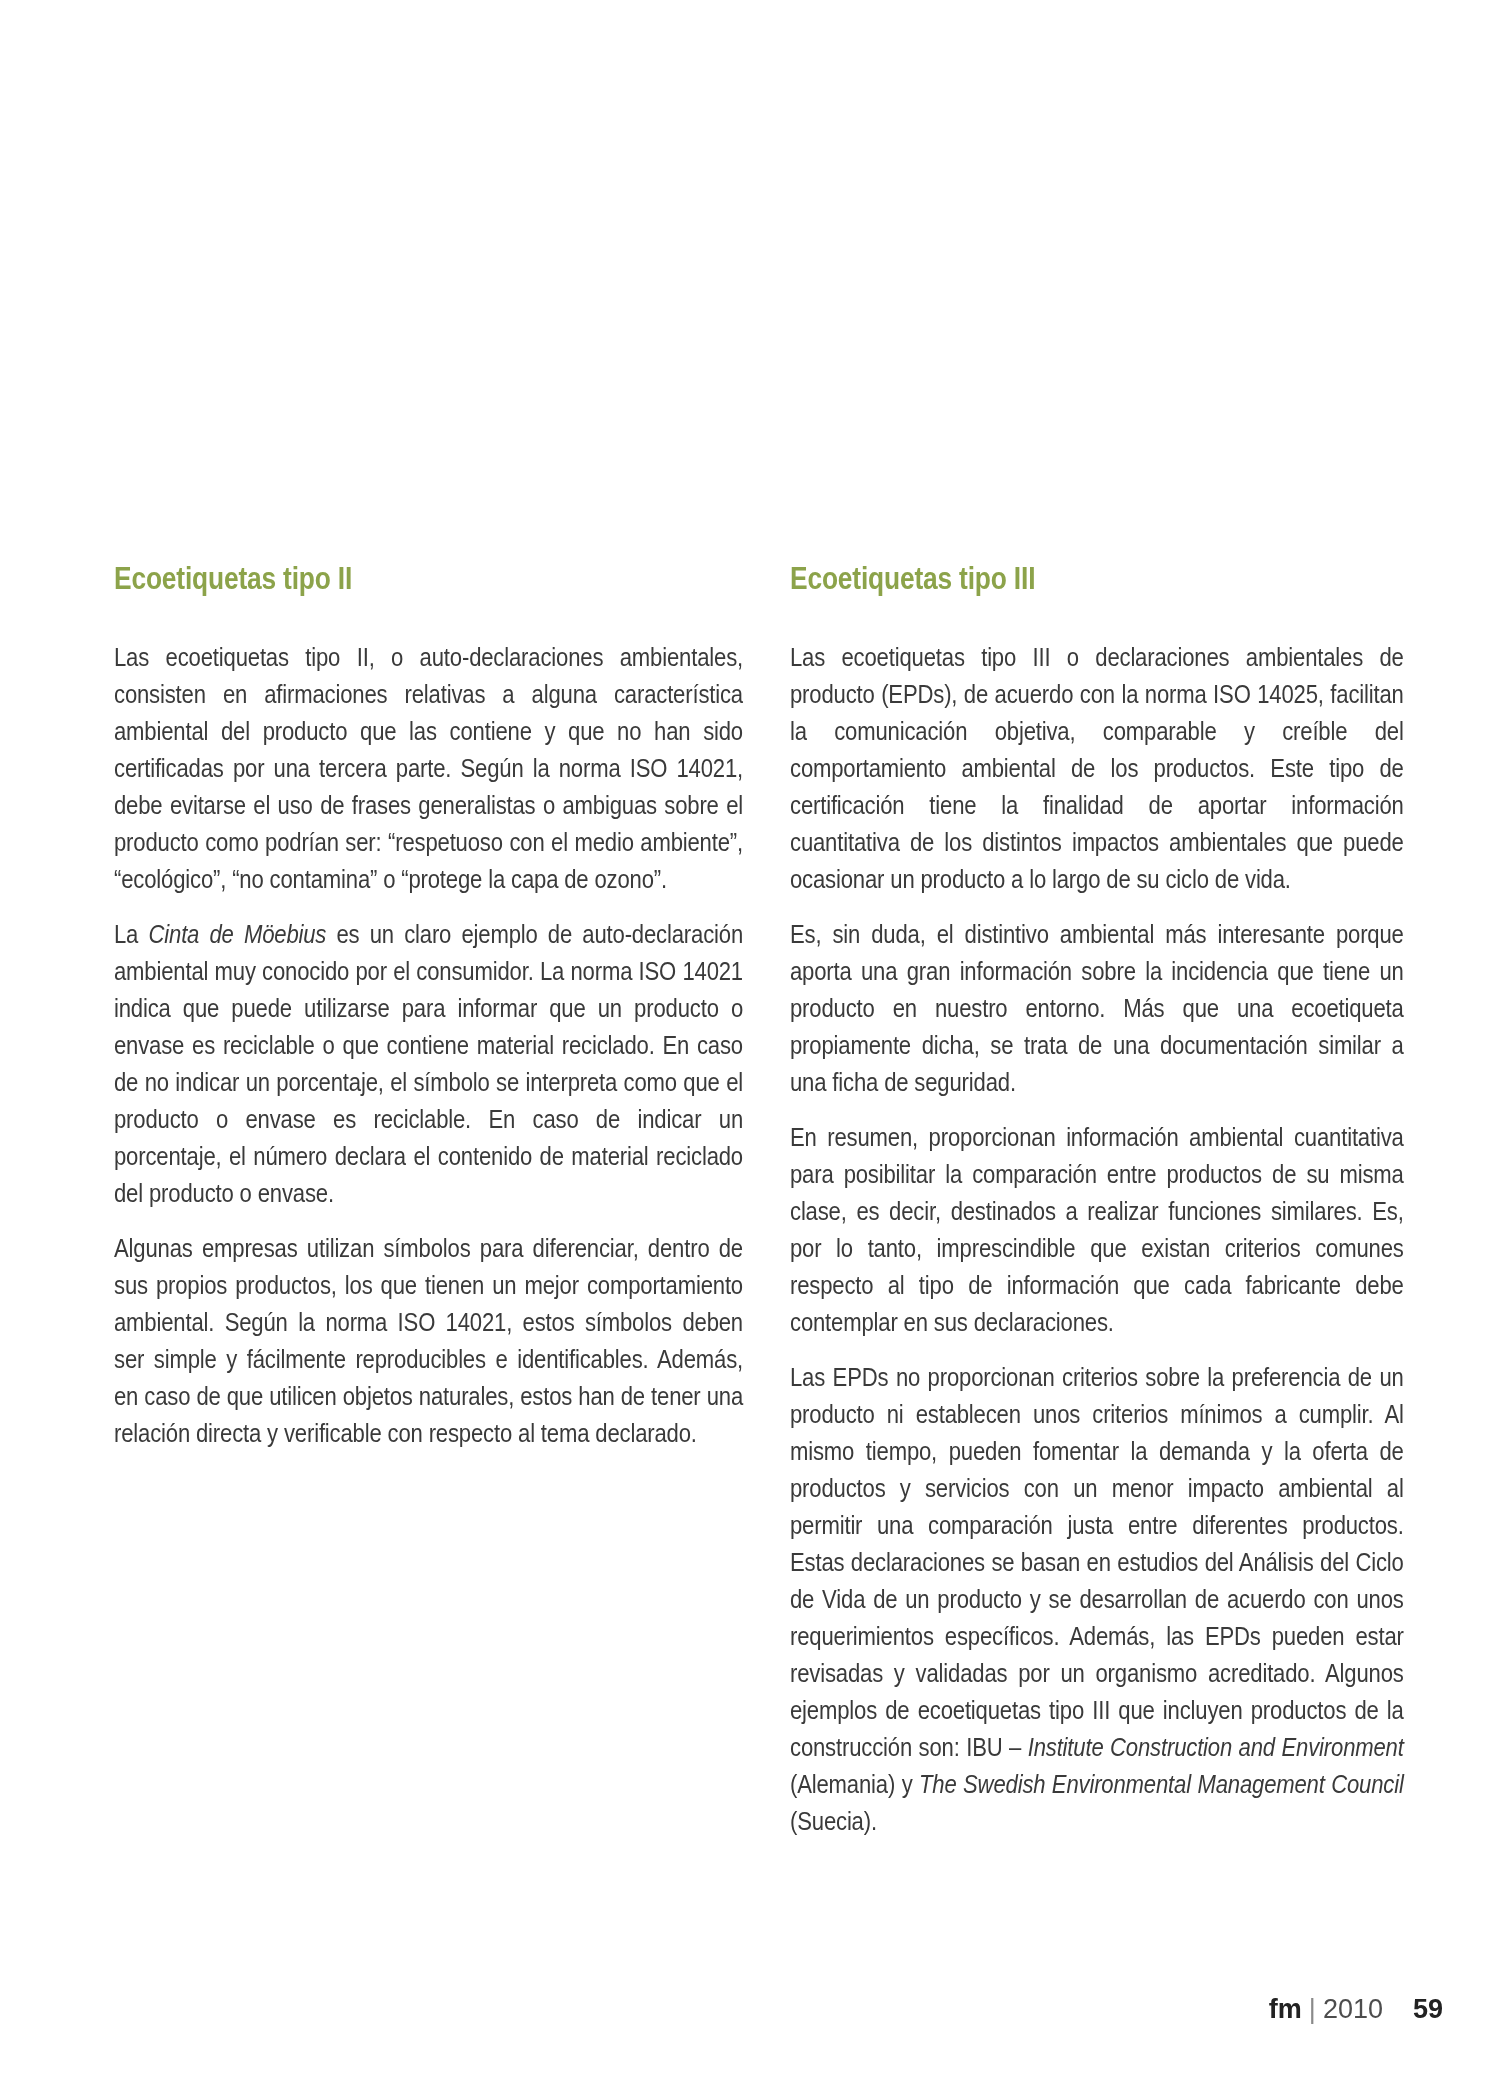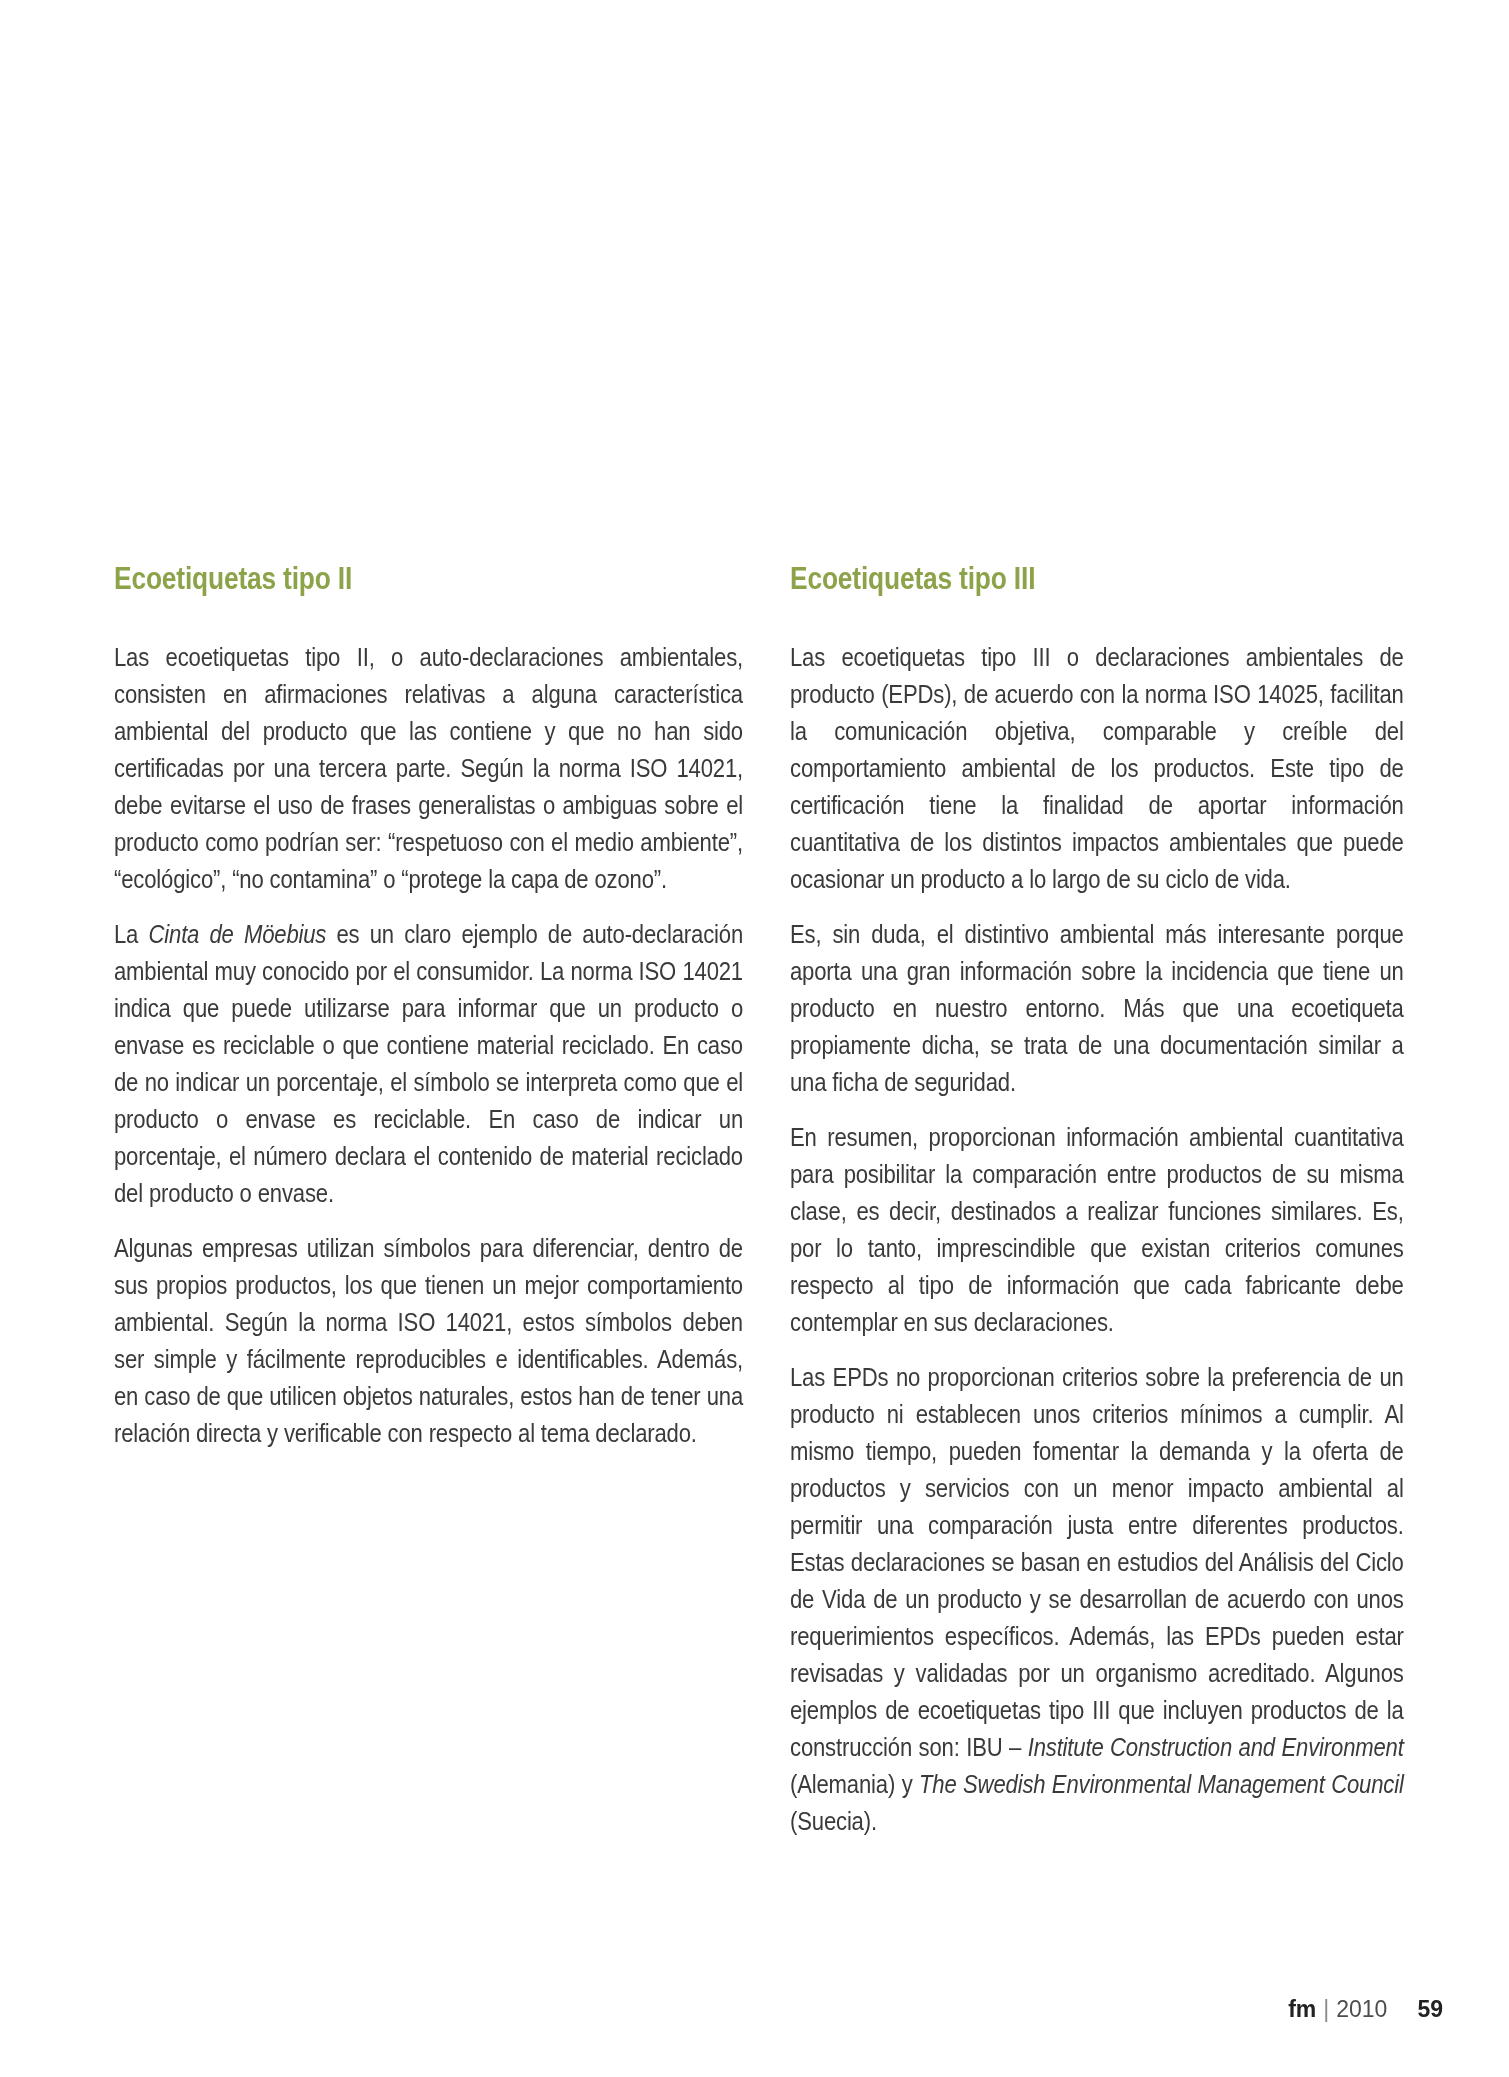--- a/index.html
+++ b/index.html
@@ -37,21 +37,21 @@
     text-align: justify;
     letter-spacing: -0.2px;
     color: #3a3a3a;
   }
   .body-para:last-child { margin-bottom: 0; }
   .body-para em { font-style: italic; }
   .footer {
     position: absolute;
     top: 1995px;
     right: 66px;
-    font-size: 23px;
+    font-size: 27px;
     line-height: 28px;
     color: #3c3c3c;
     white-space: nowrap;
   }
   .footer .journal { font-weight: bold; color: #222222; }
   .footer .sep { color: #8a8a8a; margin: 0 7px; font-weight: 300; }
   .footer .year { color: #4d4d4d; }
   .footer .pnum { font-weight: bold; color: #222222; margin-left: 30px; }
 </style>
 </head>

